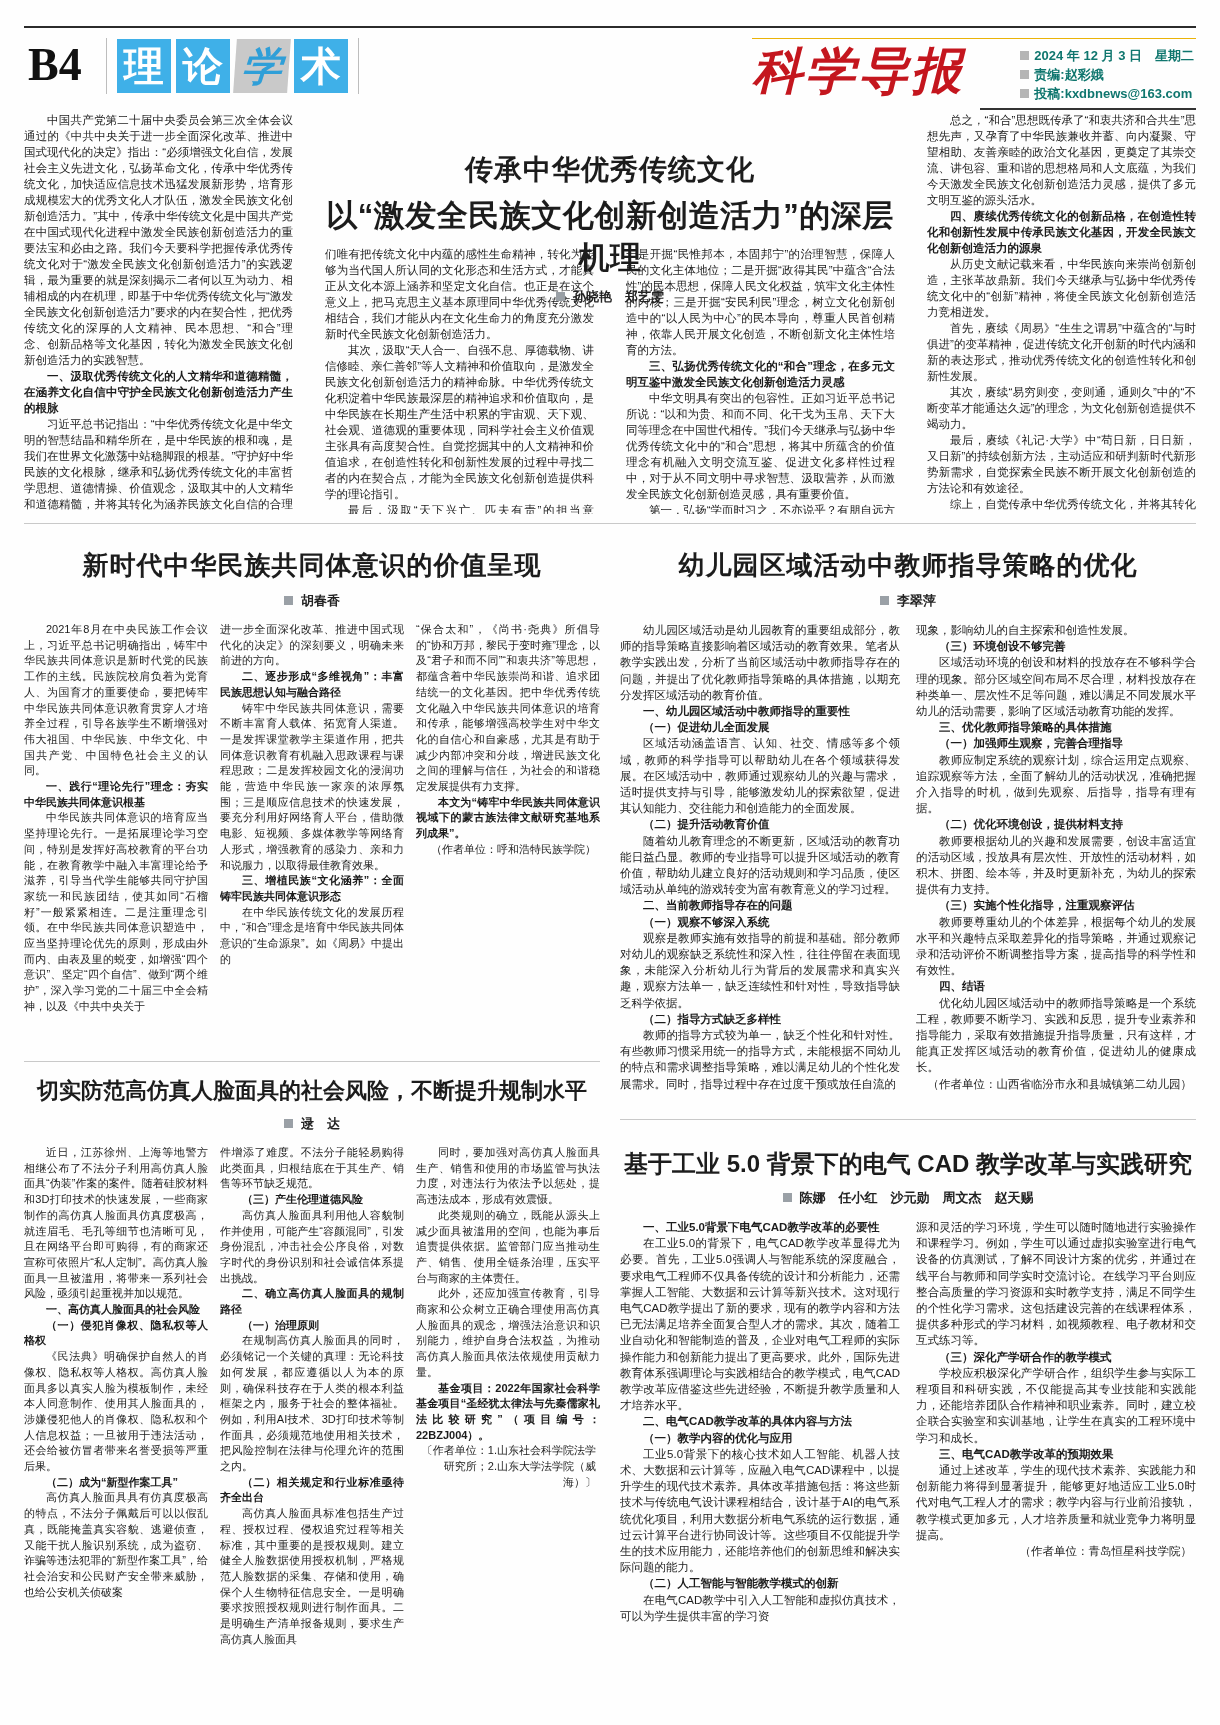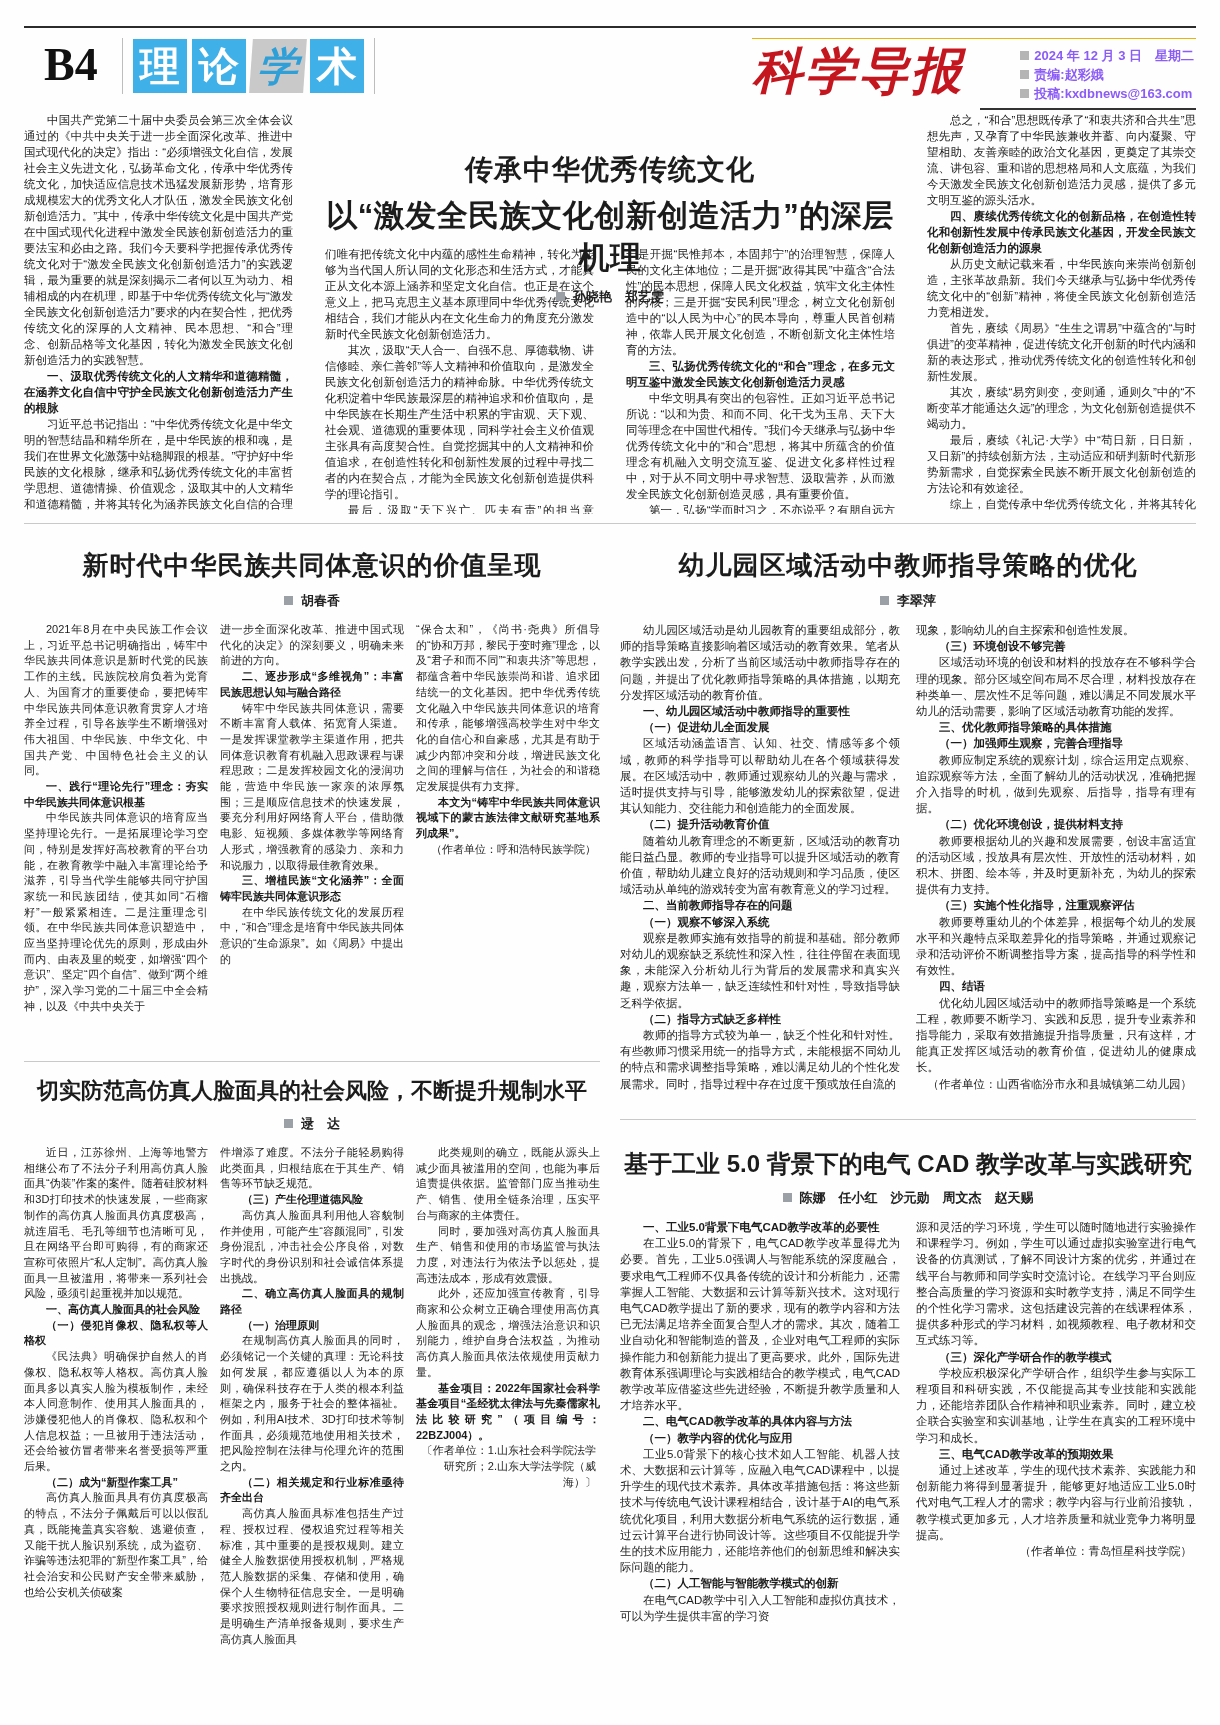--- a/index.html
+++ b/index.html
@@ -1,31 +1,31 @@
 <!DOCTYPE html>
 <html><head>
 <meta charset="utf-8">
 <style>
   html,body{margin:0;padding:0;background:#e9e9e9;}
   .page{width:1220px;height:1725px;margin:0 auto;background:#fefefe;position:relative;
         box-sizing:border-box;padding:26px 24px 0 24px;font-family:"Liberation Sans",sans-serif;color:#1c1c1c;overflow:hidden;}
   
   .hdr{border-top:2px solid #2b2b2b;padding-top:10px;display:flex;align-items:flex-start;height:76px;box-sizing:border-box;}
-  .pageno{font-family:"Liberation Serif",serif;font-weight:bold;font-size:46px;line-height:54px;color:#111;padding:0 14px 0 4px;margin-left:16px;}
+  .pageno{font-family:"Liberation Serif",serif;font-weight:bold;font-size:46px;line-height:54px;color:#111;padding:0 14px 0 4px;}
   .hsep{width:1px;background:#bdbdbd;height:56px;margin:0 10px;}
   .logo{display:flex;gap:5px;padding-top:1px;}
   .lbox{display:inline-flex;width:54px;height:54px;background:#3fb0e8;color:#fff;font-weight:bold;
         font-size:40px;align-items:center;justify-content:center;font-family:"Liberation Sans",sans-serif;}
   .lbox.xue{background:#c9c9c9;color:#2f9fd8;font-family:"DejaVu Serif",serif;font-style:italic;transform:skewX(-4deg);}
   .hfill{flex:1;}
   .hright{display:flex;align-items:flex-start;border-top:1px solid #eab308;padding-top:5px;}
   .mast{font-family:"DejaVu Serif",serif;font-weight:bold;font-style:italic;color:#c4161e;
         font-size:50px;line-height:54px;letter-spacing:3px;margin-right:16px;}
   .issue{border-bottom:2px solid #333;padding:2px 2px 5px 0;min-width:180px;}
-  .irow{font-size:13px;font-weight:bold;line-height:19px;white-space:nowrap;display:flex;align-items:center;color:#8b5cf6;margin-left:40px;}
+  .irow{font-size:13px;font-weight:bold;line-height:19px;white-space:nowrap;display:flex;align-items:center;color:#0f766e;margin-left:40px;}
   .isq{display:inline-block;width:9px;height:9px;background:#b5b5b5;margin-right:5px;flex:0 0 auto;}
   
   .col{text-align:justify;overflow:hidden;box-sizing:border-box;}
   .col p{margin:0;}
   .col p.p,.col p.h,.col p.s,.col p.note{text-indent:2em;}
   .col p.pc{text-indent:0;}
   .col p.h,.col p.s,.col p.note{font-weight:bold;}
   .col p.author{text-align:right;padding-right:4px;}
   .byline{text-align:center;font-size:13px;font-weight:bold;margin:9px 0 0;color:#222;}
   .sq{display:inline-block;width:9px;height:9px;background:#9aa0a6;margin-right:8px;}
@@ -172,22 +172,22 @@
               <p class="pc">件增添了难度。不法分子能轻易购得此类面具，归根结底在于其生产、销售等环节缺乏规范。</p>
               <p class="s">（三）产生伦理道德风险</p>
               <p class="p">高仿真人脸面具利用他人容貌制作并使用，可能产生“容颜混同”，引发身份混乱，冲击社会公序良俗，对数字时代的身份识别和社会诚信体系提出挑战。</p>
               <p class="h">二、确立高仿真人脸面具的规制路径</p>
               <p class="s">（一）治理原则</p>
               <p class="p">在规制高仿真人脸面具的同时，必须铭记一个关键的真理：无论科技如何发展，都应遵循以人为本的原则，确保科技存在于人类的根本利益框架之内，服务于社会的整体福祉。例如，利用AI技术、3D打印技术等制作面具，必须规范地使用相关技术，把风险控制在法律与伦理允许的范围之内。</p>
               <p class="s">（二）相关规定和行业标准亟待齐全出台</p>
               <p class="p">高仿真人脸面具标准包括生产过程、授权过程、侵权追究过程等相关标准，其中重要的是授权规则。建立健全人脸数据使用授权机制，严格规范人脸数据的采集、存储和使用，确保个人生物特征信息安全。一是明确要求按照授权规则进行制作面具。二是明确生产清单报备规则，要求生产高仿真人脸面具</p>
             </div>
           <div class="col">
+              <p class="p">同时，要加强对高仿真人脸面具生产、销售和使用的市场监管与执法力度，对违法行为依法予以惩处，提高违法成本，形成有效震慑。</p>
               <p class="p">此类规则的确立，既能从源头上减少面具被滥用的空间，也能为事后追责提供依据。监管部门应当推动生产、销售、使用全链条治理，压实平台与商家的主体责任。</p>
-              <p class="p">同时，要加强对高仿真人脸面具生产、销售和使用的市场监管与执法力度，对违法行为依法予以惩处，提高违法成本，形成有效震慑。</p>
               <p class="p">此外，还应加强宣传教育，引导商家和公众树立正确合理使用高仿真人脸面具的观念，增强法治意识和识别能力，维护自身合法权益，为推动高仿真人脸面具依法依规使用贡献力量。</p>
               <p class="note">基金项目：2022年国家社会科学基金项目“圣经犹太律法与先秦儒家礼法比较研究”（项目编号：22BZJ004）。</p>
               <p class="author">〔作者单位：1.山东社会科学院法学研究所；2.山东大学法学院（威海）〕</p>
             </div>
         </div>
       </section>
     </div>
 
     <div class="vdiv"></div>
 

